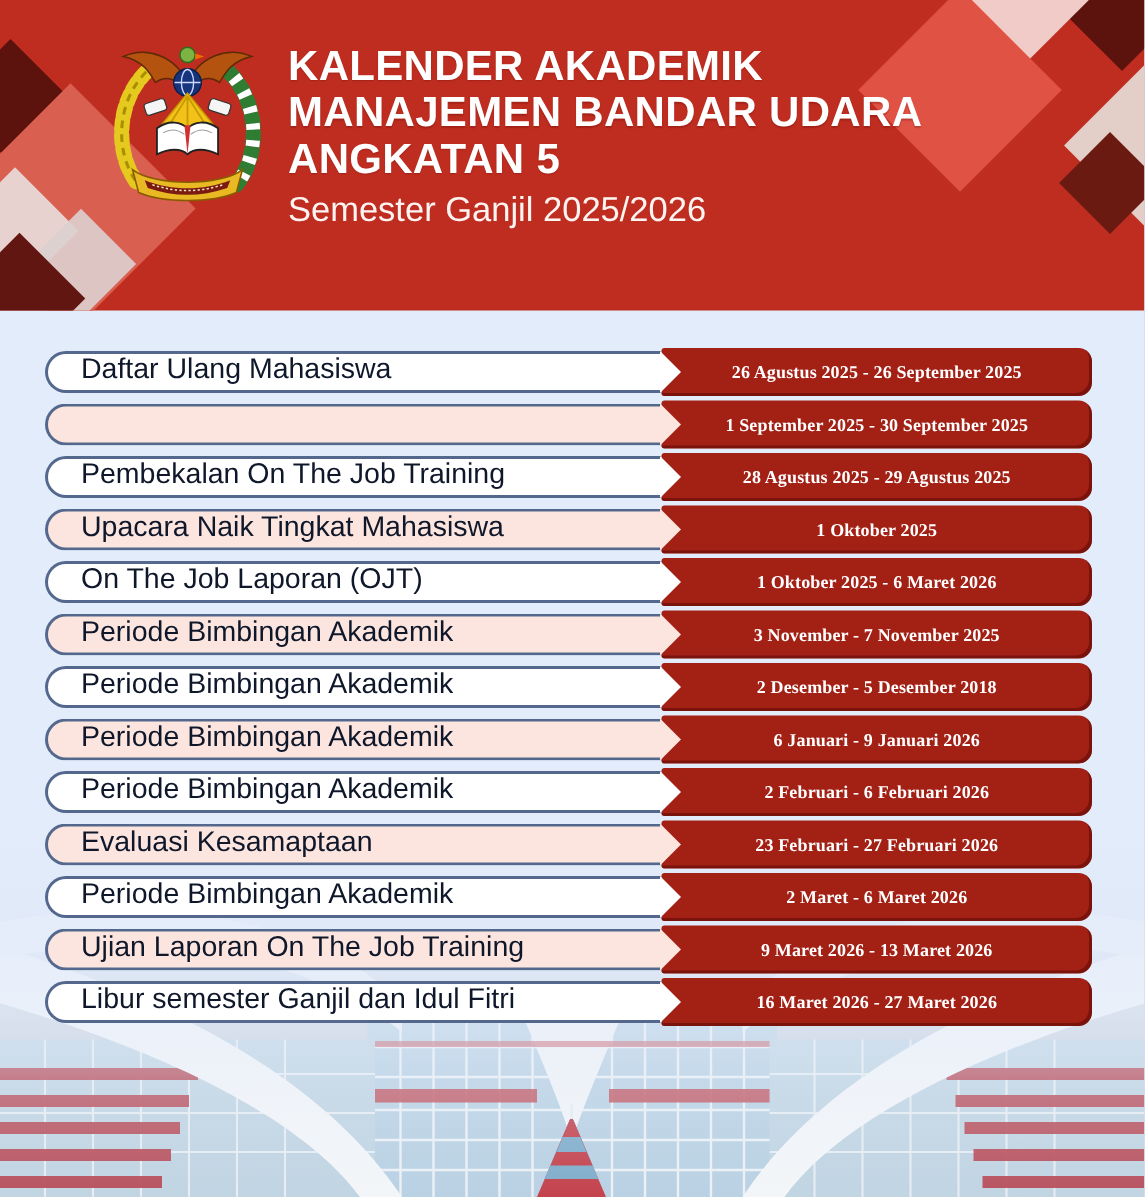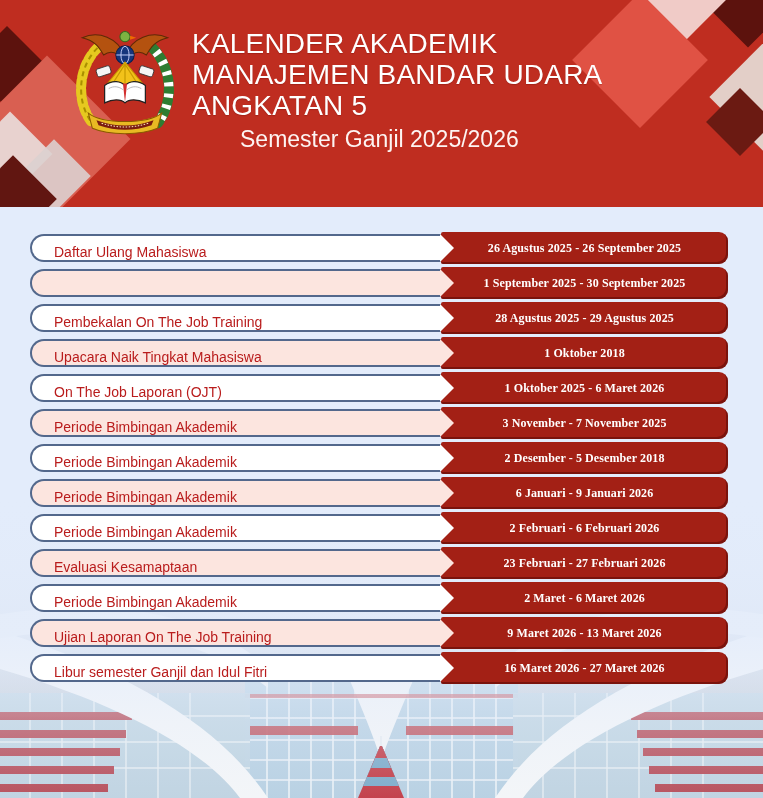--- a/index.html
+++ b/index.html
@@ -15,34 +15,34 @@
   .header {
     position:absolute; top:0; left:0; width:763px; height:207px;
     background:var(--header-red,#bf2d20); overflow:hidden;
   }
   .diamond { position:absolute; transform:rotate(45deg); }
 
   .logo-wrap { position:absolute; left:70px; top:25px; width:110px; height:116px; }
 
   .titles { position:absolute; left:192px; top:28px; width:560px; color:#ffffff; }
   .title-line {
-    font-size:28px; line-height:31px; font-weight:400; letter-spacing:0.2px;
+    font-size:28px; line-height:31px; font-weight:700; letter-spacing:0.2px;
     color:#fff; text-shadow:0 1px 1px rgba(80,0,0,0.25);
   }
-  .subtitle { font-size:23px; line-height:30px; font-weight:400; color:#fdf4f2; margin-top:3px;margin-left:48px; }
+  .subtitle { font-size:23px; line-height:30px; font-weight:400; color:#fdf4f2; margin-top:3px; }
 
   
   .list { position:absolute; top:232px; left:30px; width:698px; z-index:3; }
   .row { display:flex; align-items:center; height:32px; margin-bottom:3px; }
   .pill {
     position:relative; flex:1; height:28px; z-index:2;
     border:2px solid var(--row-border,#53688c); border-right:none;
     border-radius:14px 0 0 14px;
-    display:flex; align-items:flex-end; padding-left:22px;
-    font-size:14px; color:#b91c1c; background:var(--pill-bg,#fff);
+    display:flex; align-items:flex-start; padding-left:22px;
+    font-size:19px; color:#0f172a; background:var(--pill-bg,#fff);
   }
   .row.white .pill { --pill-bg:#ffffff; }
   .row.pink  .pill { --pill-bg:#fce5df; }
   .pill-arrow {
     position:absolute; right:-13px; top:-2px; width:14px; height:28px;
     background:var(--pill-bg,#fff);
     clip-path:polygon(0 0, 100% 50%, 0 100%);
   }
   .date-banner {
     width:287px; height:32px; z-index:1;
@@ -249,21 +249,21 @@
         <div class="date-banner">
           <span>28 Agustus 2025 - 29 Agustus 2025</span>
         </div>
       </div>
       <div class="row pink">
         <div class="pill">
           <span class="pill-text">Upacara Naik Tingkat Mahasiswa</span>
           <span class="pill-arrow"></span>
         </div>
         <div class="date-banner">
-          <span>1 Oktober 2018</span>
+          <span>1 Oktober 2025</span>
         </div>
       </div>
       <div class="row white">
         <div class="pill">
           <span class="pill-text">On The Job Laporan (OJT)</span>
           <span class="pill-arrow"></span>
         </div>
         <div class="date-banner">
           <span>1 Oktober 2025 - 6 Maret 2026</span>
         </div>

